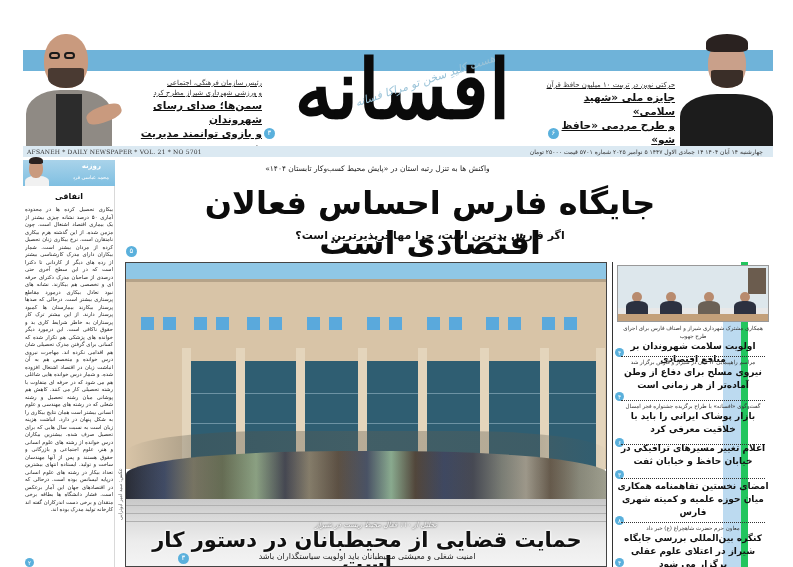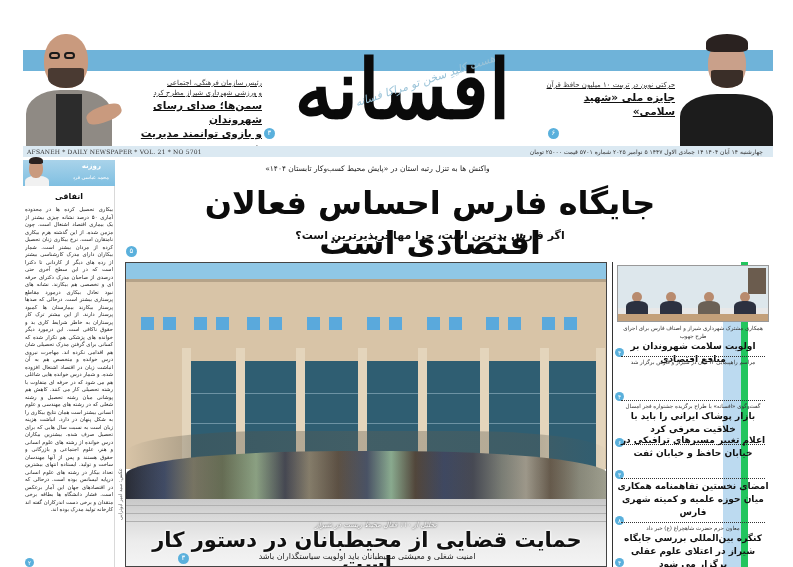--- a/index.html
+++ b/index.html
@@ -107,20 +107,21 @@
   <div class="pgnum" style="left:264px; top:128px;">۳</div>
 
   <div class="logo">
     <div class="logo-main">افسانه</div>
     <div class="logo-slogan">هست کلیدِ سخن تو مراکا فسانه</div>
   </div>
 
   <div class="teaser" style="left:540px; top:80px; width:135px;">
     <div class="kicker">حرکتی نوین در تربیت ۱۰ میلیون حافظ قرآن</div>
     <div class="title">جایزه ملی «شهید سلامی»</div>
+    <div class="title">و طرح مردمی «حافظ شو»</div>
   </div>
   <div class="pgnum" style="left:548px; top:128px;">۶</div>
 
   <div class="photo-right">
     <div class="body-suit" style="left:0; top:66px; width:93px; height:56px; background:#1c1c1c;"></div>
     <div class="head" style="left:28px; top:12px; width:38px; height:48px; background:#c9a08a;"></div>
     <div class="hair" style="left:26px; top:6px; width:42px; height:18px;"></div>
     <div class="hair" style="left:31px; top:42px; width:32px; height:18px; background:#3a2e28; border-radius:10% 10% 50% 50%;"></div>
   </div>
 
@@ -229,32 +230,33 @@
 
   <div class="r-item" style="top:62px;">
     <div class="kick">همکاری مشترک شهرداری شیراز و اصناف فارس برای اجرای طرح جهوب</div>
     <div class="head">اولویت سلامت شهروندان بر منافع اقتصادی</div>
   </div>
   <div class="r-pg" style="top:86px;">۴</div>
   <div class="r-sep" style="top:94px;"></div>
 
   <div class="r-item" style="top:96px;">
     <div class="kick">مراسم راهپیمایی ۱۳ آبان در شیراز و فارس برگزار شد</div>
+    <div class="head">نیروی مسلح برای دفاع از وطن آماده‌تر از هر زمانی است</div>
   </div>
   <div class="r-pg" style="top:130px;">۴</div>
   <div class="r-sep" style="top:138px;"></div>
 
   <div class="r-item" style="top:140px;">
     <div class="kick">گفت‌وگوی «افسانه» با طراح برگزیده جشنواره فجر امسال</div>
     <div class="head">بازار پوشاک ایرانی را باید با خلاقیت معرفی کرد</div>
   </div>
   <div class="r-pg" style="top:176px;">۶</div>
   <div class="r-sep" style="top:182px;"></div>
 
-  <div class="r-item" style="top:172px;">
+  <div class="r-item" style="top:180px;">
     <div class="head">اعلام تغییر مسیرهای ترافیکی در خیابان حافظ و خیابان ثفت</div>
   </div>
   <div class="r-pg" style="top:208px;">۳</div>
   <div class="r-sep" style="top:216px;"></div>
 
   <div class="r-item" style="top:218px;">
     <div class="head">امضای نخستین تفاهمنامه همکاری میان حوزه علمیه و کمیته شهری فارس</div>
   </div>
   <div class="r-pg" style="top:254px;">۸</div>
   <div class="r-sep" style="top:260px;"></div>

